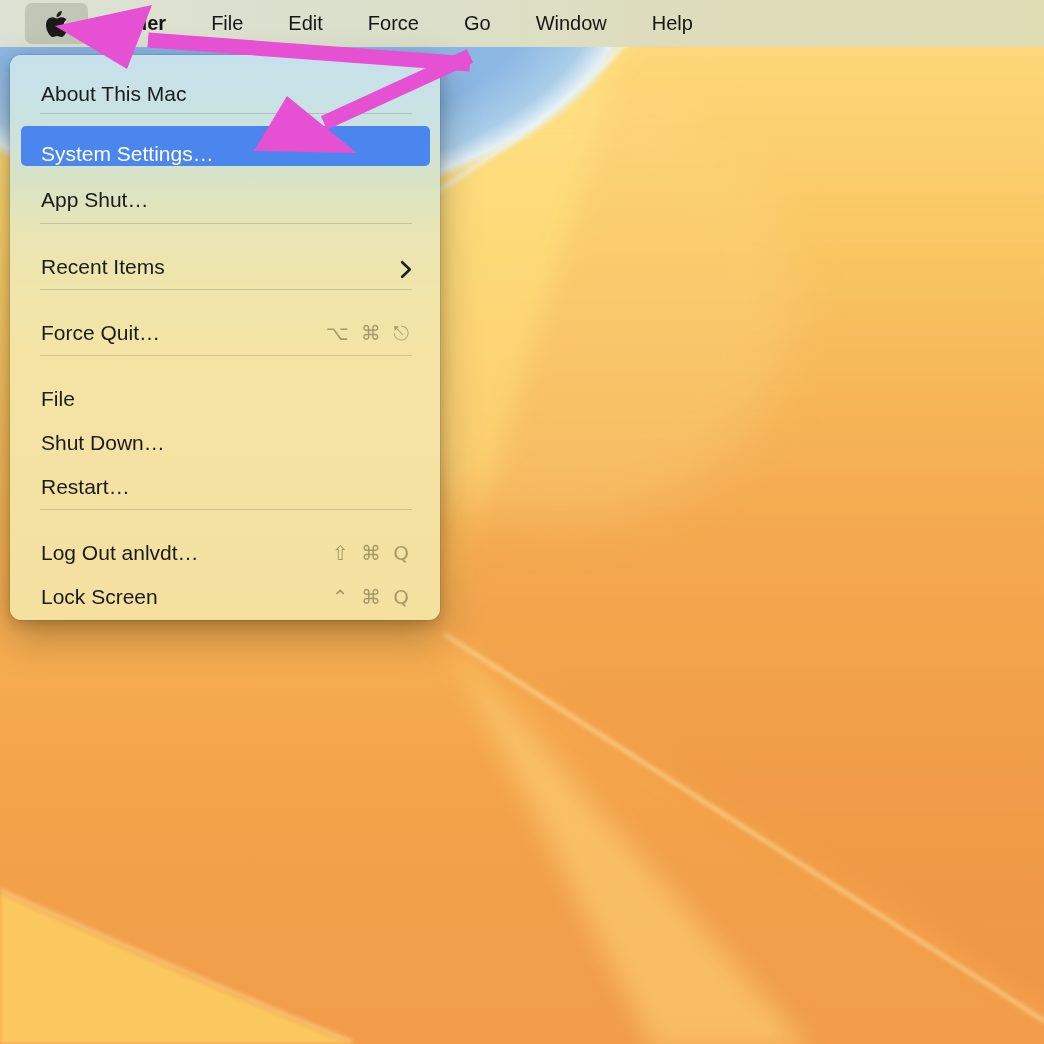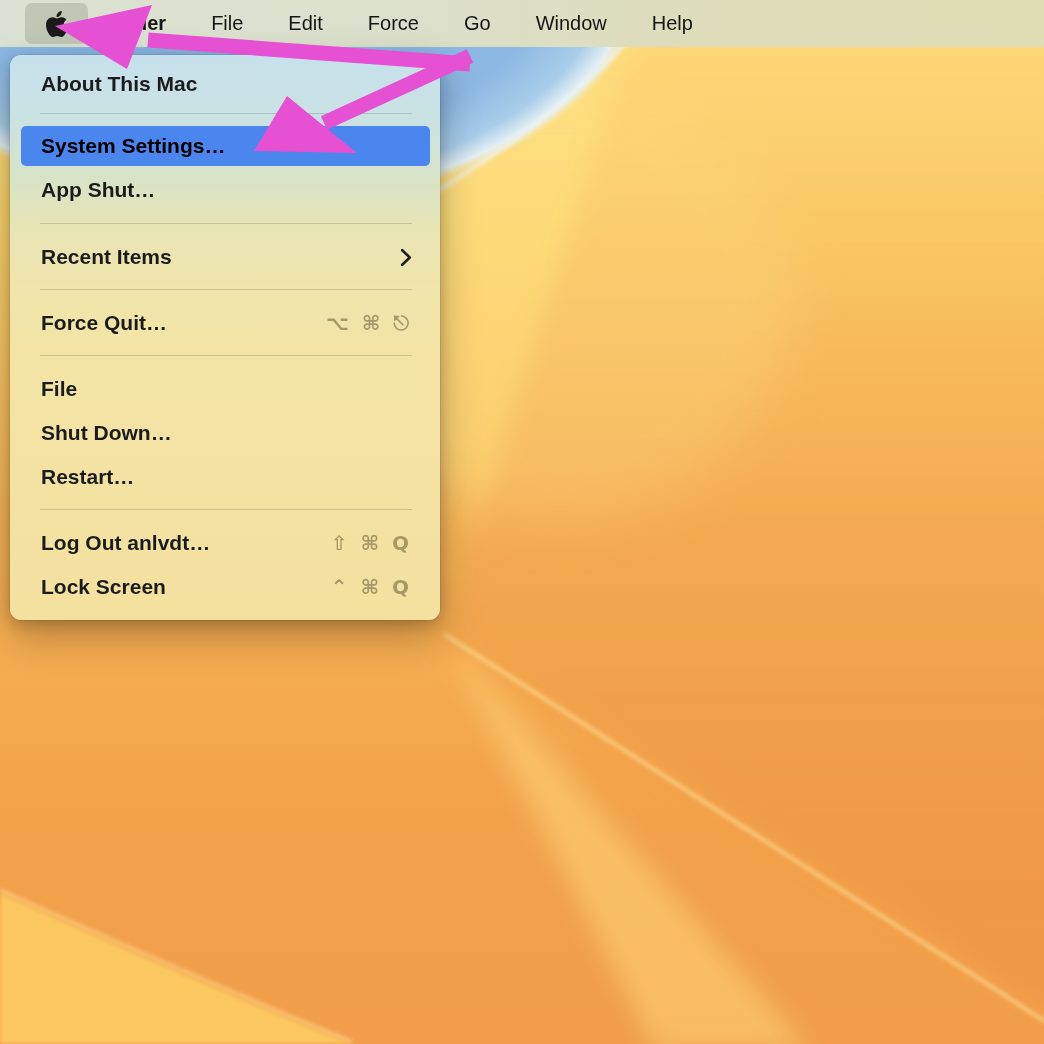--- a/index.html
+++ b/index.html
@@ -32,31 +32,31 @@
     padding:7px 0 11px; border-radius:11px;
     background:linear-gradient(180deg,
       #c7e1ed 0%, #c9e2e2 11%, #d6e3c8 21%, #e8e5b5 31%,
       #f0e5ab 41%, #f3e4a6 52%, #f4e2a3 75%, #f4e1a0 100%);
     box-shadow:
       0 16px 42px rgba(0,0,0,0.28),
       0 4px 14px rgba(0,0,0,0.18),
       0 0 0 0.5px rgba(0,0,0,0.15);
   }
   .menu-item {
-    height:44px; display:flex; align-items:center;
-    padding:0 28px 0 31px; font-size:21px; color:#1b1b1b; cursor:default;font-weight:bold;
+    height:44px; display:flex; align-items:flex-end;
+    padding:0 28px 0 31px; font-size:21px; color:#1b1b1b; cursor:default;
   }
   .menu-item .label { flex:1 1 auto; white-space:nowrap; }
   .menu-item .shortcut {
     flex:0 0 auto; font-family:"DejaVu Sans",sans-serif;
     font-size:20px; letter-spacing:3px; color:rgba(62,50,24,0.42);
   }
   .menu-item.highlighted {
     height:40px; margin:2px 10px 2px 11px; padding:0 17px 0 20px;
-    border-radius:5px; background:#4b86ee; color:#000000;
+    border-radius:5px; background:#4b86ee; color:#ffffff;
   }
   .chevron-right { flex:0 0 auto; display:block; }
   .divider { height:1px; background:rgba(0,0,0,0.14); margin-left:30px; margin-right:28px; }
   .d1 { margin-top:7px;  margin-bottom:12px; }
   .d2 { margin-top:11px; margin-bottom:11px; }
   .d3 { margin-top:10px; margin-bottom:11px; }
   .d4 { margin-top:10px; margin-bottom:11px; }
   .d5 { margin-top:10px; margin-bottom:11px; }
 
   

